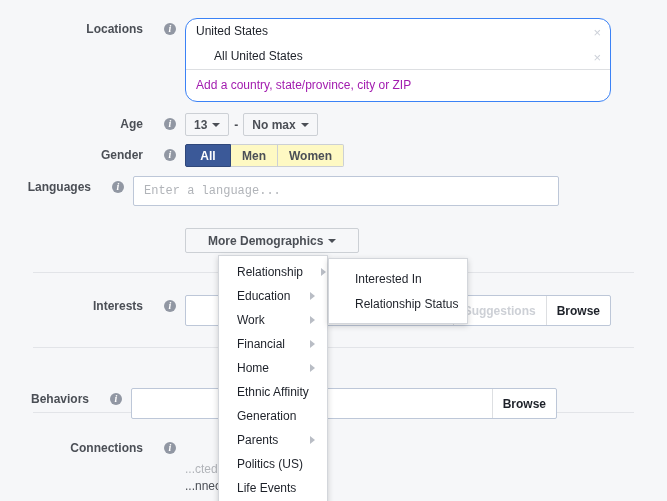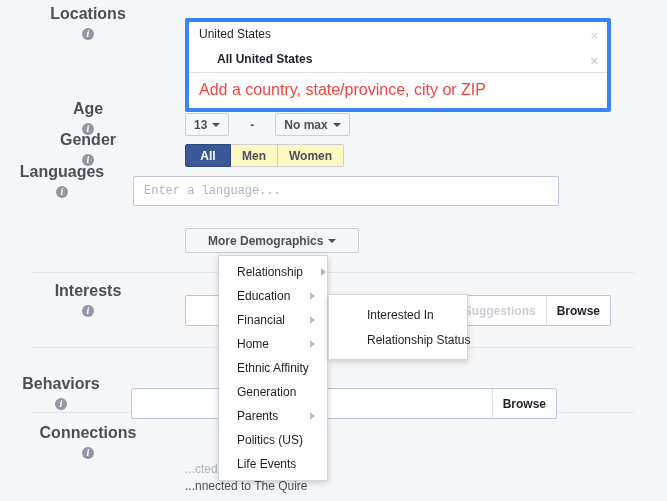--- a/index.html
+++ b/index.html
@@ -24,29 +24,28 @@
   .row {
     position: absolute;
     display: flex;
     align-items: flex-start;
   }
   .row-label {
     width: 185px;
     text-align: right;
     padding-right: 9px;
     font-weight: bold;
-    font-size: 16px;
+    font-size: 12px;
     color: #4b4f56;
     white-space: nowrap;
     display: flex;
     align-items: center;
     justify-content: flex-end;
-    gap: 5px;
+    gap: 21px;
     height: 22px;
-    flex-direction: column;
   }
 
   .info-icon {
     display: inline-block;
     width: 12px; height: 12px;
     border-radius: 50%;
     background: #9197a3;
     position: relative;
     flex: 0 0 auto;
   }
@@ -62,52 +61,52 @@
     line-height: 13px;
     color: #fff;
   }
 
   .field { flex: 1 1 auto; }
 
   
   .loc-box {
     width: 426px;
     background: #fff;
-    border: 4px solid #3b82f6;
-    border-radius: 2px;
+    border: 1px solid #3b82f6;
+    border-radius: 12px;
   }
   .loc-token {
     position: relative;
     padding: 4px 28px 4px 10px;
     font-size: 12px;
     color: #1d2129;
     line-height: 17px;
   }
   .loc-token.sub {
     padding-left: 28px;
-    font-weight: bold;
+    font-weight: normal;
   }
   .loc-x {
     position: absolute;
     right: 9px; top: 50%;
     transform: translateY(-50%);
     color: #ccd0d8;
     font-size: 13px;
     line-height: 1;
     cursor: pointer;
     font-family: "Liberation Sans", sans-serif;
   }
   .loc-divider {
     height: 1px;
     background: #dddfe2;
   }
   .loc-input {
     padding: 8px 10px 9px 10px;
-    color: #ef4444;
-    font-size: 16px;
+    color: #a21caf;
+    font-size: 12px;
   }
 
   
   .btn {
     display: inline-flex;
     align-items: center;
     justify-content: center;
     gap: 5px;
     height: 23px;
     padding: 0 8px;
@@ -122,21 +121,21 @@
     font-family: "Liberation Sans", sans-serif;
   }
   .caret {
     width: 0; height: 0;
     border-left: 4px solid transparent;
     border-right: 4px solid transparent;
     border-top: 4px solid #4b4f56;
     display: inline-block;
   }
 
-  .age-wrap { display: flex; align-items: center; gap: 21px; }
+  .age-wrap { display: flex; align-items: center; gap: 5px; }
   .age-dash { color: #4b4f56; font-weight: bold; font-size: 12px; }
 
   
   .seg { display: inline-flex; }
   .seg-btn {
     height: 23px;
     min-width: 46px;
     padding: 0 11px;
     display: inline-flex;
     align-items: center;
@@ -251,22 +250,21 @@
     flex: 0 0 auto;
   }
   .arrow-spacer { width: 5px; margin-left: 18px; flex: 0 0 auto; }
 
   .submenu {
     position: absolute;
     background: #ffffff;
     border: 1px solid #d3d6db;
     box-shadow: 0 2px 6px rgba(0,0,0,0.18);
     z-index: 60;
-    padding: 7px 16px;
-    margin-top: 36px;
+    padding: 7px 4px;
   }
   .submenu-item {
     padding: 0 34px 0 22px;
     height: 25px;
     display: flex;
     align-items: center;
     font-size: 12px;
     color: #1d2129;
     cursor: pointer;
     white-space: nowrap;
@@ -397,20 +395,24 @@
   <div class="menu" style="left:218px; top:255px; width:110px;">
     <div class="menu-item">
       <span>Relationship</span>
       <span class="arrow-right"></span>
     </div>
     <div class="menu-item">
       <span>Education</span>
       <span class="arrow-right"></span>
     </div>
     <div class="menu-item">
+      <span>Work</span>
+      <span class="arrow-right"></span>
+    </div>
+    <div class="menu-item">
       <span>Financial</span>
       <span class="arrow-right"></span>
     </div>
     <div class="menu-item">
       <span>Home</span>
       <span class="arrow-right"></span>
     </div>
     <div class="menu-item">
       <span>Ethnic Affinity</span>
       <span class="arrow-spacer"></span>

